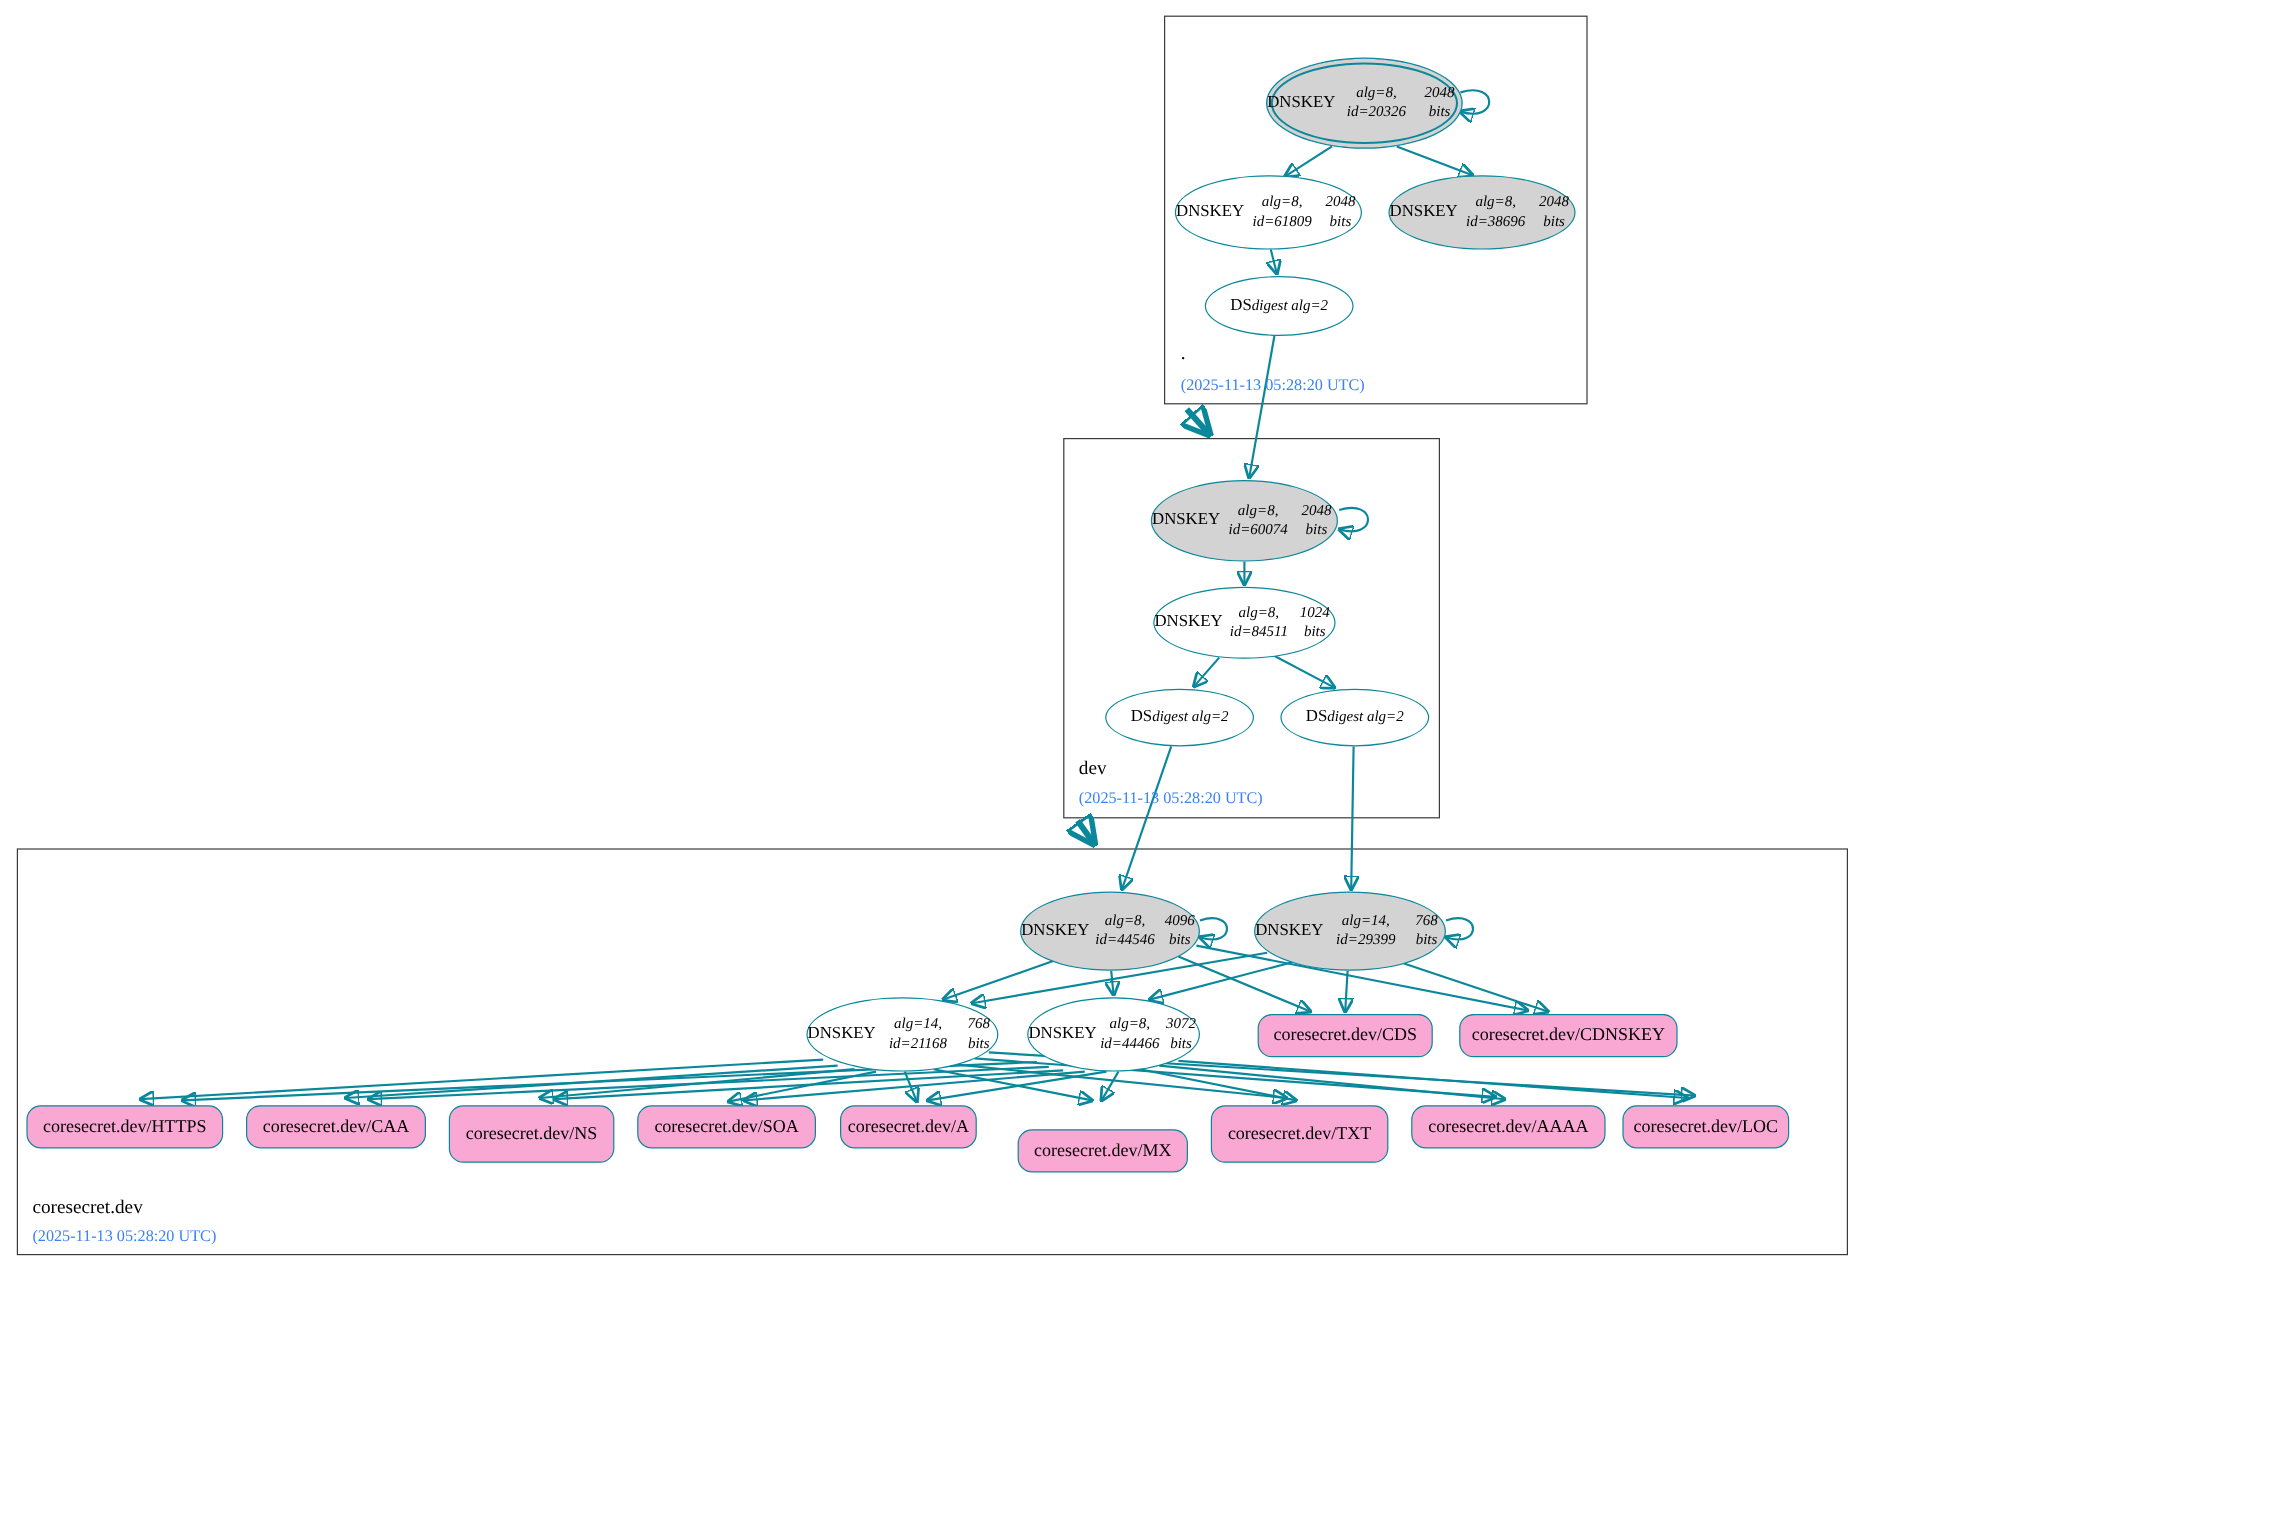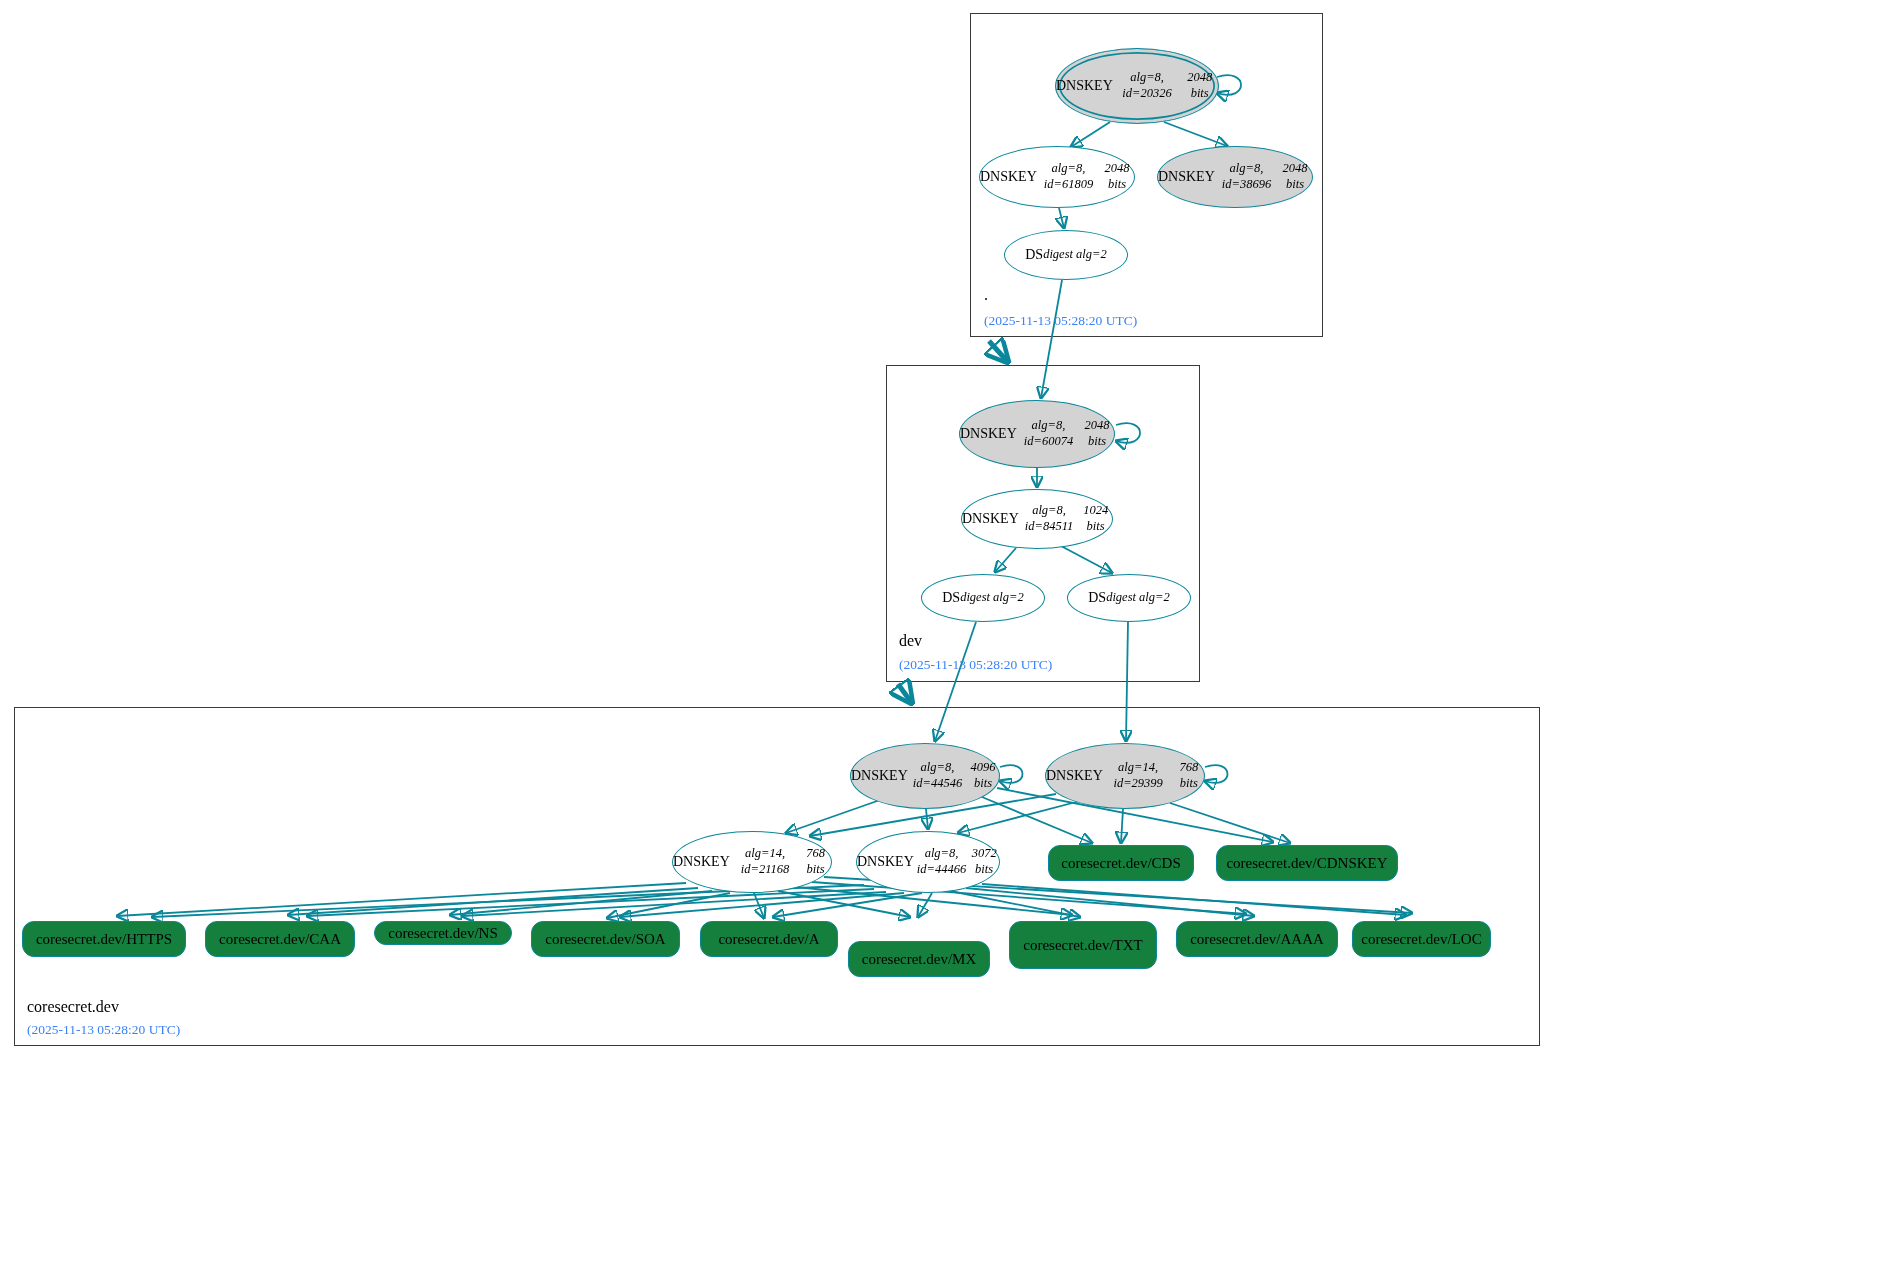--- a/index.html
+++ b/index.html
@@ -17,21 +17,21 @@
 
   .node { position:absolute; z-index:2; display:flex; flex-direction:row;
           align-items:center; justify-content:center; text-align:center; line-height:1.25; }
   .ellipse { border:1.7px solid #0a879a; border-radius:50%; background:#fff; }
   .ellipse.gray { background:#d3d3d3; }
   .ellipse.double { box-shadow: inset 0 0 0 3px #d3d3d3, inset 0 0 0 4.7px #0a879a; }
   .l1 { font-size:14px; }
   .l2 { font-size:12.5px;font-style:italic; }
 
   .rrset { position:absolute; z-index:2; display:flex; align-items:center; justify-content:center;
-           border:1.7px solid #0a879a; border-radius:12px; background:#15803d; font-size:15px; }
+           border:1.7px solid #0a879a; border-radius:12px; background:#f9a8d4; font-size:15px; }
 </style>
 </head>
 <body>
 
 <div class="canvas">
 
   <div class="zone-box" style="left:970px; top:13px; width:353px; height:324px;"></div>
   <div class="zone-box" style="left:886px; top:365px; width:314px; height:317px;"></div>
   <div class="zone-box" style="left:14px; top:707px; width:1526px; height:339px;"></div>
 
@@ -154,23 +154,23 @@
     <span class="l1">DNSKEY</span>
     <span class="l2">alg=8, id=44466</span>
     <span class="l2">3072 bits</span>
   </div>
 
   <div class="rrset" style="left:1048px; top:845px; width:146px; height:36px;">coresecret.dev/CDS</div>
   <div class="rrset" style="left:1216px; top:845px; width:182px; height:36px;">coresecret.dev/CDNSKEY</div>
 
   <div class="rrset" style="left:22px; top:921px; width:164px; height:36px;">coresecret.dev/HTTPS</div>
   <div class="rrset" style="left:205px; top:921px; width:150px; height:36px;">coresecret.dev/CAA</div>
-  <div class="rrset" style="left:374px; top:921px; width:138px; height:24px;">coresecret.dev/NS</div>
+  <div class="rrset" style="left:374px; top:921px; width:138px; height:48px;">coresecret.dev/NS</div>
   <div class="rrset" style="left:531px; top:921px; width:149px; height:36px;">coresecret.dev/SOA</div>
-  <div class="rrset" style="left:700px; top:921px; width:138px; height:36px;">coresecret.dev/A</div>
+  <div class="rrset" style="left:700px; top:921px; width:114px; height:36px;">coresecret.dev/A</div>
   <div class="rrset" style="left:848px; top:921px; width:142px; height:36px;margin-top:20px;">coresecret.dev/MX</div>
   <div class="rrset" style="left:1009px; top:921px; width:148px; height:48px;">coresecret.dev/TXT</div>
   <div class="rrset" style="left:1176px; top:921px; width:162px; height:36px;">coresecret.dev/AAAA</div>
   <div class="rrset" style="left:1352px; top:921px; width:139px; height:36px;">coresecret.dev/LOC</div>
 
   <div class="zone-label" style="left:27px; top:998px;">coresecret.dev</div>
   <div class="zone-ts" style="left:27px; top:1022px;">(2025-11-13 05:28:20 UTC)</div>
 
 </div>
 

